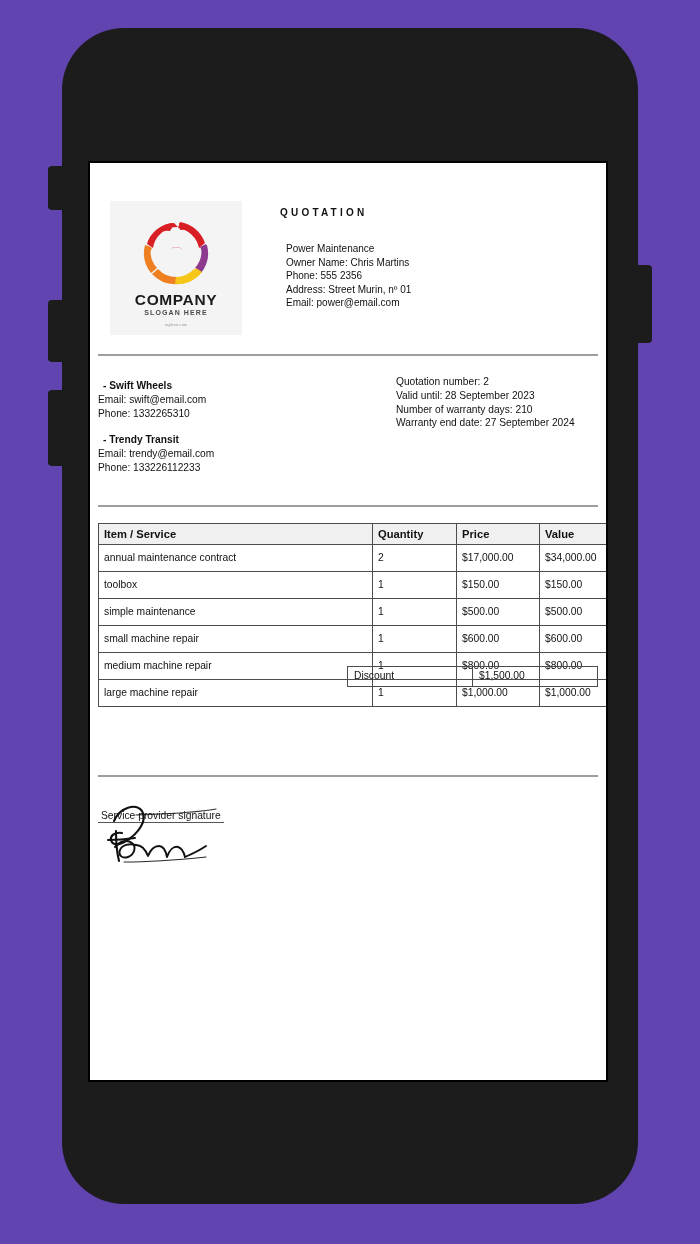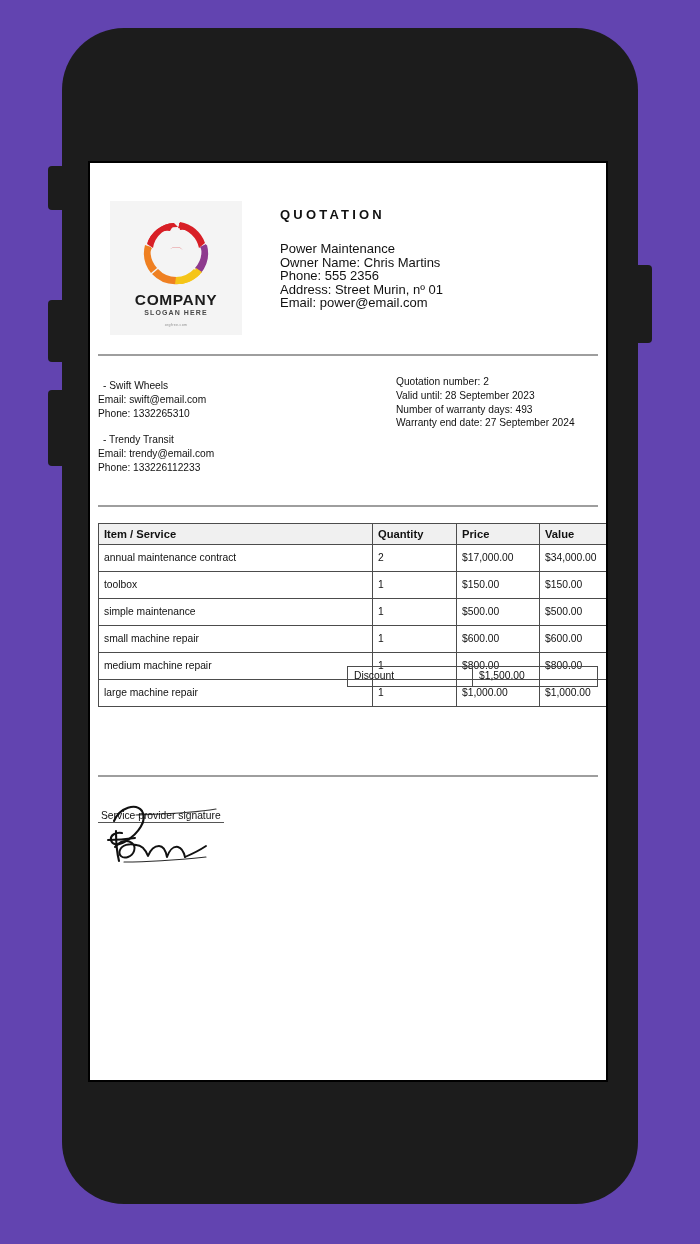--- a/index.html
+++ b/index.html
@@ -54,38 +54,38 @@
     text-align: center;
     font-weight: 700; font-size: 7px; letter-spacing: 1.1px; color: #4a4a4a;
   }
   .logo-site {
     position: absolute; left: 0; right: 0; top: 122px;
     text-align: center; font-size: 3.6px; letter-spacing: .3px; color: #8d8d8d;
   }
 
   .doc-title {
     position: absolute; left: 190px; top: 44px;
-    font-weight: 700; font-size: 13px; letter-spacing: 3.2px; color: #111;
+    font-weight: 700; font-size: 10px; letter-spacing: 3.2px; color: #111;
   }
   .company-block {
-    position: absolute; left: 190px; top: 79px;
-    font-size: 13px; line-height: 13.6px; color: #111;
+    position: absolute; left: 196px; top: 79px;
+    font-size: 10px; line-height: 13.6px; color: #111;
   }
 
   .rule {
     position: absolute; left: 8px; width: 500px; height: 0;
     border-top: 2px solid #9e9e9e;
   }
   .rule-1 { top: 191px; }
   .rule-2 { top: 342px; }
   .rule-3 { top: 612px; }
 
   
   .parties { position: absolute; left: 8px; top: 216px; font-size: 10.2px; line-height: 13.8px; color: #111; }
-  .party-name { font-weight: 400; padding-left: 5px; }
+  .party-name { font-weight: 700; padding-left: 5px; }
   .party-gap { height: 13px; }
   .meta { position: absolute; left: 306px; top: 212px; font-size: 10.2px; line-height: 13.8px; color: #111; }
 
   
   .items-table {
     position: absolute; left: 8px; top: 360px;
     width: 500px;
     border-collapse: collapse;
     table-layout: fixed;
   }
@@ -186,21 +186,21 @@
         <div>Phone: 1332265310</div>
         <div class="party-gap"></div>
         <div class="party-name">- Trendy Transit</div>
         <div>Email: trendy@email.com</div>
         <div>Phone: 133226112233</div>
       </div>
 
       <div class="meta">
         <div>Quotation number: 2</div>
         <div>Valid until: 28 September 2023</div>
-        <div>Number of warranty days: 493</div>
+        <div>Number of warranty days: 210</div>
         <div>Warranty end date: 27 September 2024</div>
       </div>
 
       <div class="rule rule-2"></div>
 
       <table class="items-table">
         <colgroup>
           <col class="col-item">
             <col class="col-qty">
             <col class="col-price">

